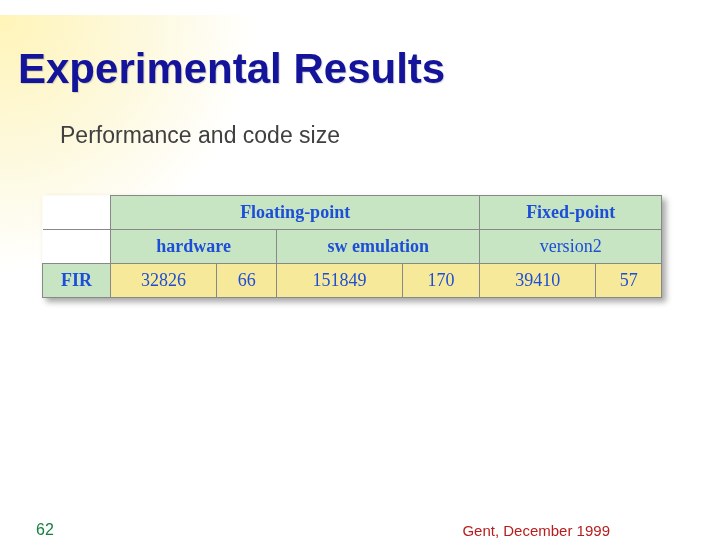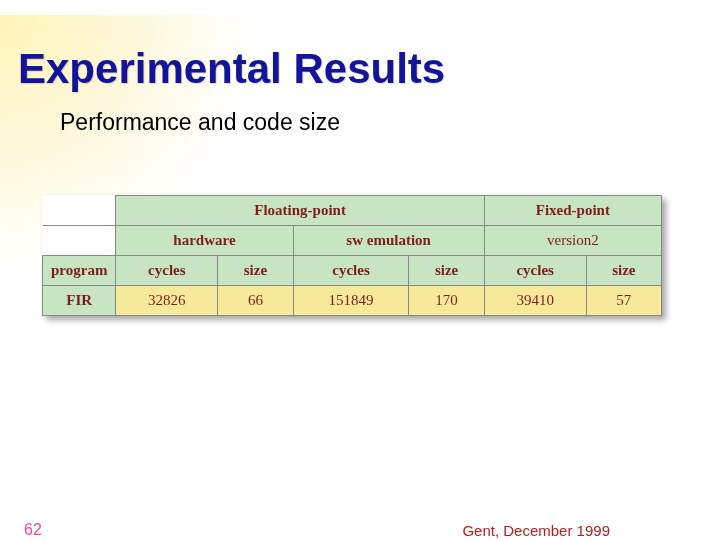--- a/index.html
+++ b/index.html
@@ -13,41 +13,41 @@
     position: absolute; left: 0; top: 0; width: 260px; height: 260px;
     background: radial-gradient(circle at 0 0, #fff4b8 0%, #fdf9df 40%, rgba(255,255,255,0) 70%);
     pointer-events: none;
   }
   .title {
     position: absolute; left: 18px; top: 30px;
     font-size: 42px; font-weight: bold; color: #14149a;
     text-shadow: 1px 1px 1px rgba(0,0,0,0.15);
   }
   .subtitle {
-    position: absolute; left: 60px; top: 94px;
-    font-size: 23px; color: #000000;
+    position: absolute; left: 60px; top: 107px;
+    font-size: 23px; color: #404040;
   }
   .table-wrap {
     position: absolute; left: 42px; top: 180px; width: 620px;
     box-shadow: 4px 4px 6px rgba(0,0,0,0.35);
   }
   table.results {
     width: 100%; border-collapse: collapse;
     font-family: "Times New Roman", Times, serif;
-    font-size: 15px; color: #7f1d1d;
+    font-size: 18px; color: #1d4ed8;
   }
   table.results th, table.results td {
     border: 1px solid #888; text-align: center; padding: 6px 8px;
   }
   .hdr-green { background: #c7e5c2; font-weight: bold; }
   .hdr-green-normal { background: #c7e5c2; font-weight: normal; }
   .row-label { background: #c7e5c2; font-weight: bold; text-align: center; width: 68px; }
   .cell-yellow { background: #f7e99a; }
   .slide-number {
-    position: absolute; left: 24px; bottom: 16px; font-size: 16px; color: #ec4899;
+    position: absolute; left: 36px; bottom: 16px; font-size: 16px; color: #15803d;
   }
   .footer-text {
     position: absolute; right: 110px; bottom: 16px; font-size: 15px; color: #b91c1c;
   }
   .logo {
     position: absolute; right: 14px; bottom: 10px; width: 64px; height: 28px;
     display: flex; align-items: center; justify-content: center;
   }
   .logo svg { width: 100%; height: 100%; }
   .blank-cell-tl { border-top: 0 !important; border-left: 0 !important; }
@@ -69,29 +69,20 @@
         <th class="hdr-green" colspan="4">Floating-point</th>
         <th class="hdr-green" colspan="2">Fixed-point</th>
       </tr>
       <tr>
         <th class="hdr-green blank-cell-tl" style="background:#fff;border-left:0;"></th>
         <th class="hdr-green" colspan="2">hardware</th>
         <th class="hdr-green" colspan="2">sw emulation</th>
         <th class="hdr-green-normal" colspan="2">version2</th>
       </tr>
       <tr>
-        <th class="hdr-green">program</th>
-        <th class="hdr-green">cycles</th>
-        <th class="hdr-green">size</th>
-        <th class="hdr-green">cycles</th>
-        <th class="hdr-green">size</th>
-        <th class="hdr-green">cycles</th>
-        <th class="hdr-green">size</th>
-      </tr>
-      <tr>
         <td class="row-label">FIR</td>
         <td class="cell-yellow">32826</td>
         <td class="cell-yellow">66</td>
         <td class="cell-yellow">151849</td>
         <td class="cell-yellow">170</td>
         <td class="cell-yellow">39410</td>
         <td class="cell-yellow">57</td>
       </tr>
     </tbody>
       </table>

